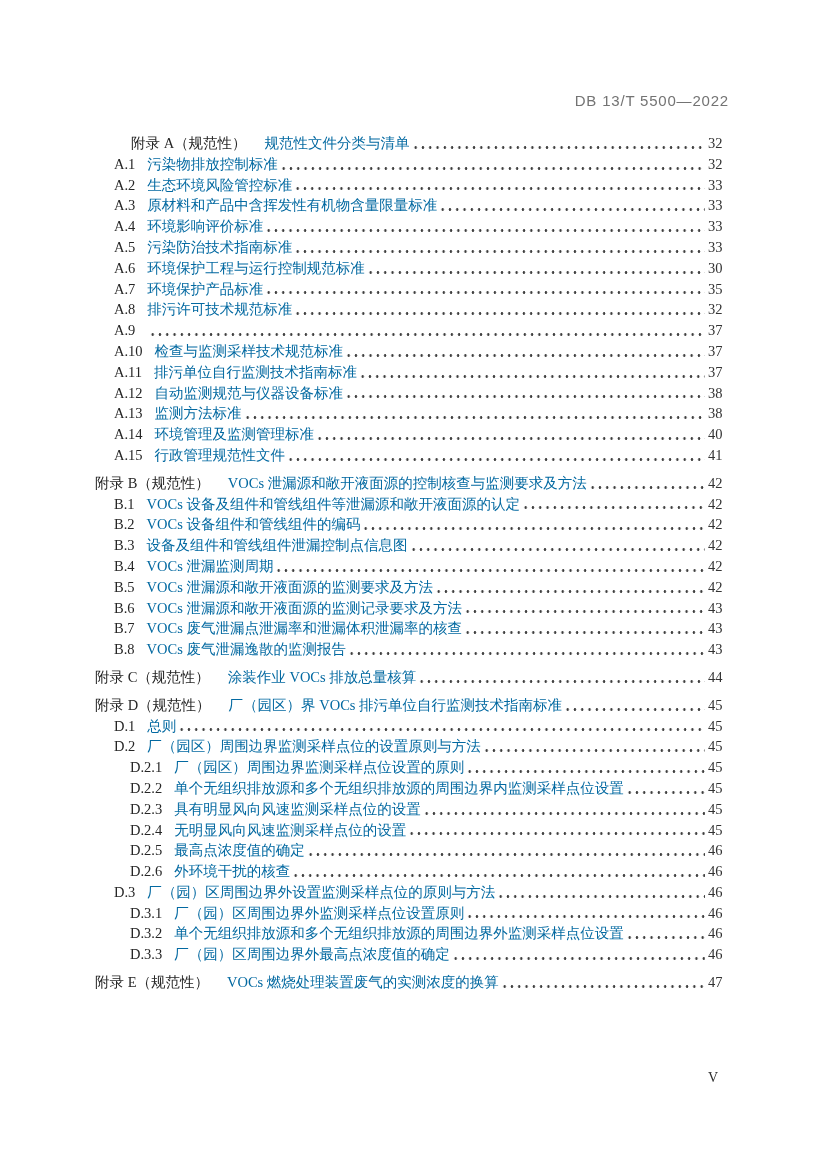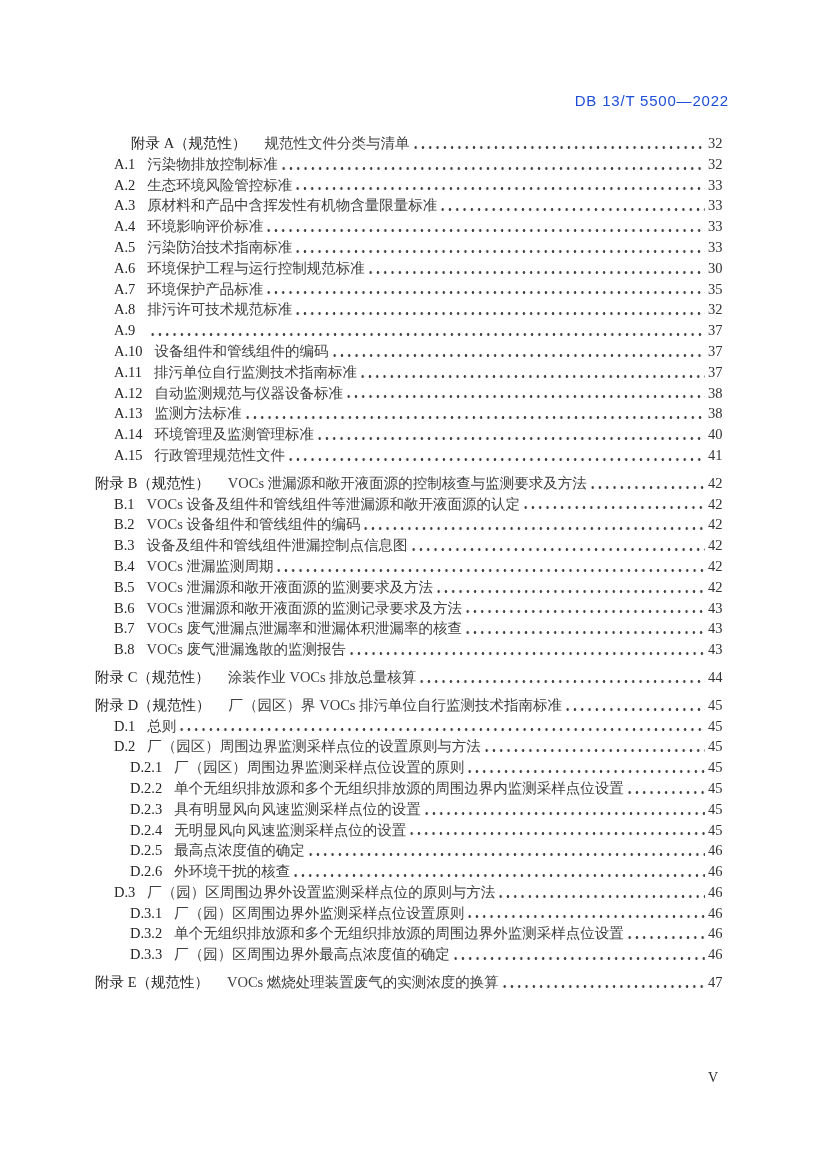--- a/index.html
+++ b/index.html
@@ -14,21 +14,21 @@
   }
   .header {
     position: absolute;
     top: 92px;
     left: 95px;
     right: 97px;
     text-align: right;
     font-family: "Liberation Sans", "DejaVu Sans", sans-serif;
     font-size: 15px;
     letter-spacing: 0.8px;
-    color: #1d4ed8;
+    color: #737373;
     white-space: nowrap;
   }
   .toc {
     position: absolute;
     top: 133px;
     left: 95px;
     right: 96px;
   }
   .row {
     display: flex;
@@ -38,21 +38,21 @@
     line-height: 20.8px;
     white-space: nowrap;
   }
   .row.lvl0 { margin-top: 7px; }
   .toc .row:first-child { margin-top: 0; padding-left: 36px; }
   .row.lvl1 { padding-left: 19px; }
   .row.lvl2 { padding-left: 35px; }
   .num { color: #262626; }
   .lvl0 > .num { margin-right: 18px; }
   .lvl1 > .num, .lvl2 > .num { margin-right: 12px; }
-  .title { color: #404040; text-align: center; }
+  .title { color: #0369a1; text-align: center; }
   .dots {
     flex: 1 1 auto;
     align-self: stretch;
     min-width: 10px;
     margin: 0 3px 0 2px;
     background-image: radial-gradient(circle, #3d3d3d 1.05px, rgba(0,0,0,0) 1.5px);
     background-size: 7.3px 3px;
     background-repeat: repeat-x;
     background-position: left 0 bottom 5px;
   }
@@ -134,21 +134,21 @@
     <span class="dots"></span>
     <span class="pg">32</span>
   </div>
       <div class="row lvl1">
     <span class="num">A.9</span>
     <span class="dots"></span>
     <span class="pg">37</span>
   </div>
       <div class="row lvl1">
     <span class="num">A.10</span>
-    <span class="title">设备组件和管线组件的编码</span>
+    <span class="title">检查与监测采样技术规范标准</span>
     <span class="dots"></span>
     <span class="pg">37</span>
   </div>
       <div class="row lvl1">
     <span class="num">A.11</span>
     <span class="title">排污单位自行监测技术指南标准</span>
     <span class="dots"></span>
     <span class="pg">37</span>
   </div>
       <div class="row lvl1">

